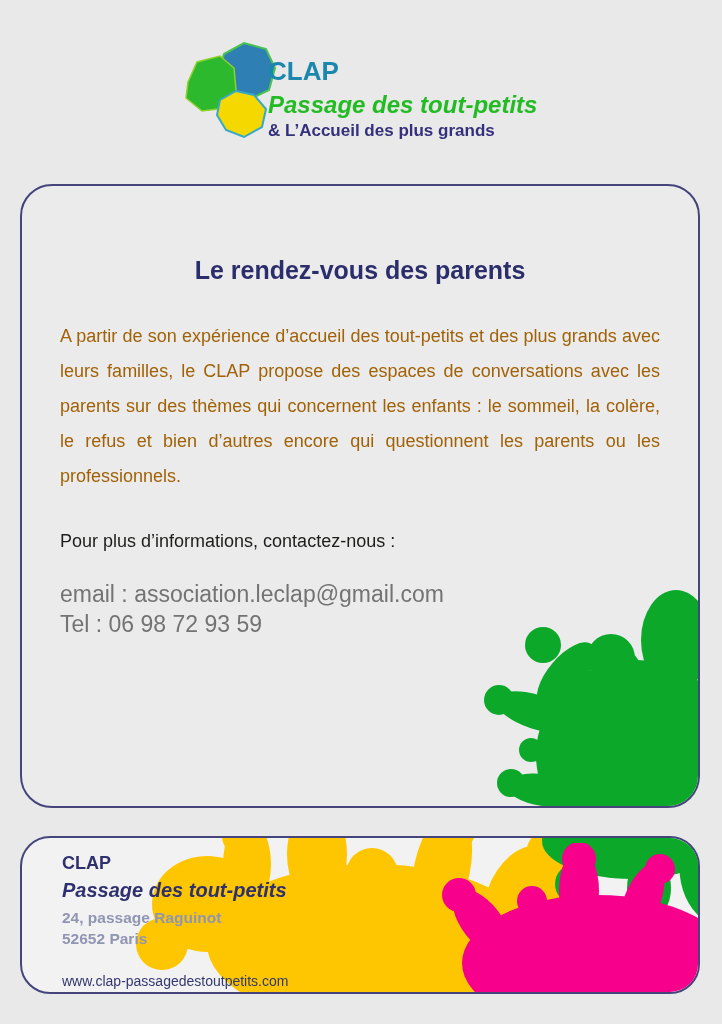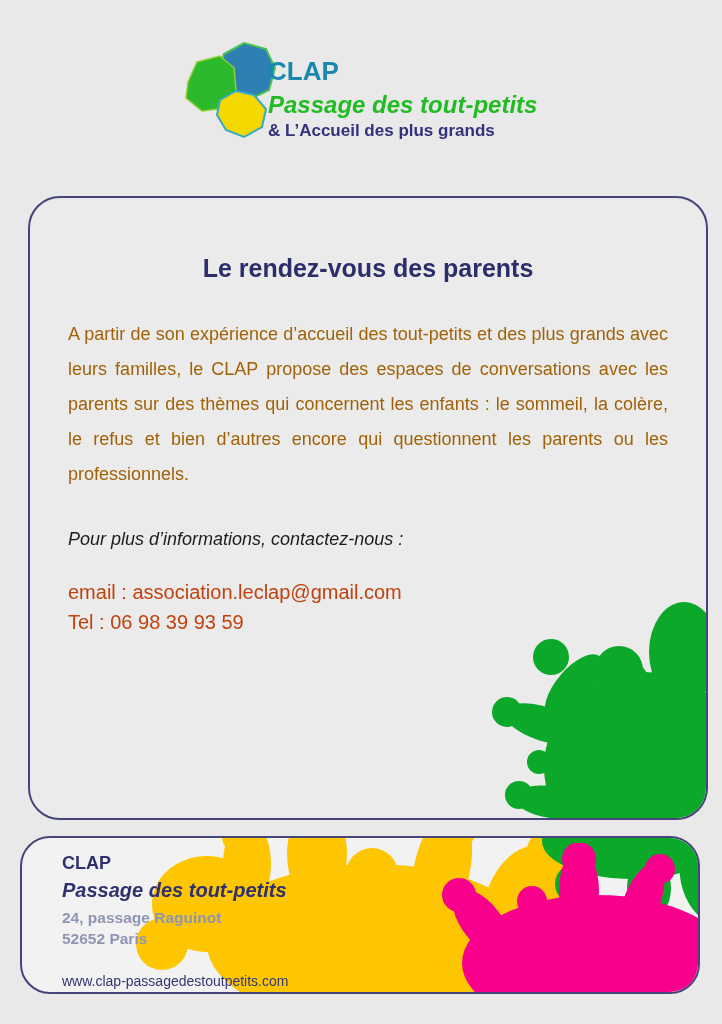--- a/index.html
+++ b/index.html
@@ -14,33 +14,33 @@
   .logo-blobs{position:absolute;left:0;top:0;}
   .logo-text{position:absolute;left:88px;top:24px;z-index:2;}
   .logo-title{font-size:26px;font-weight:bold;color:#1b87ae;line-height:1;}
   .logo-subtitle{font-size:24px;font-weight:bold;font-style:italic;color:#23bb23;line-height:1;margin-top:9px;white-space:nowrap;}
   .logo-tagline{font-size:17px;font-weight:bold;color:#34307c;margin-top:4px;white-space:nowrap;}
   
   .card{
     position:absolute;left:20px;width:680px;box-sizing:border-box;
     border:2px solid #45457c;overflow:hidden;
   }
-  .main-card{top:196px;height:624px;border-radius:32px;background:#ebebeb;padding:4px 38px;margin-left:8px;}
+  .main-card{top:184px;height:624px;border-radius:32px;background:#ebebeb;padding:18px 38px;}
   .footer-card{top:836px;height:158px;border-radius:30px;background:#f2f2f2;}
   .card-content{position:relative;z-index:1;}
   .main-title{
     text-align:center;margin:52px 0 0;font-size:25px;font-weight:bold;color:#2b2e6b;
   }
   .body-par{
     margin:0;margin-top:34px;text-align:justify;
     font-size:18px;line-height:35px;color:#a16207;
   }
   .body-par.second{margin-top:26px;}
-  .contact-intro{margin:0;margin-top:30px;font-size:18px;line-height:35px;color:#1d1d1b;font-style:italic;}
-  .contact-block{margin-top:20px;font-size:20px;line-height:30px;color:#c2410c;}
+  .contact-intro{margin:0;margin-top:30px;font-size:18px;line-height:35px;color:#1d1d1b;}
+  .contact-block{margin-top:20px;font-size:23px;line-height:30px;color:#737373;}
   
   .splat{position:absolute;z-index:0;}
   .splat-main-green{right:-18px;bottom:-22px;}
   .splat-footer-yellow{left:110px;top:-14px;}
   .splat-footer-green{left:515px;top:-12px;}
   .splat-footer-pink{right:-14px;bottom:-16px;}
   
   .footer-text{position:absolute;left:40px;top:16px;z-index:2;}
   .footer-org{font-size:18px;font-weight:bold;color:#2e316e;line-height:1.1;}
   .footer-org-sub{font-size:20px;font-weight:bold;font-style:italic;color:#2e316e;line-height:1.1;margin-top:5px;white-space:nowrap;}
@@ -79,21 +79,21 @@
       <ellipse cx="62" cy="200" rx="36" ry="16" transform="rotate(8 62 200)"></ellipse>
       <circle cx="30" cy="193" r="14"></circle>
     </g>
   </svg>
   <div class="card-content">
     <h1 class="main-title">Le rendez-vous des parents</h1>
     <p class="body-par">A partir de son expérience d’accueil des tout-petits et des plus grands avec leurs familles, le CLAP propose des espaces de conversations avec les parents sur des thèmes qui concernent les enfants : le sommeil, la colère, le refus et bien d’autres encore qui questionnent les parents ou les professionnels.</p>
     <p class="contact-intro">Pour plus d’informations, contactez-nous :</p>
     <div class="contact-block">
       <div>email : association.leclap@gmail.com</div>
-      <div>Tel : 06 98 39 93 59</div>
+      <div>Tel : 06 98 72 93 59</div>
     </div>
   </div>
 </div>
 
 <div class="card footer-card">
   <svg class="splat splat-footer-yellow" width="460" height="190" viewBox="0 0 460 190">
     <g fill="#fdc600">
       <ellipse cx="240" cy="120" rx="165" ry="80"></ellipse>
       <ellipse cx="75" cy="80" rx="55" ry="48"></ellipse>
       <circle cx="30" cy="120" r="26"></circle>

